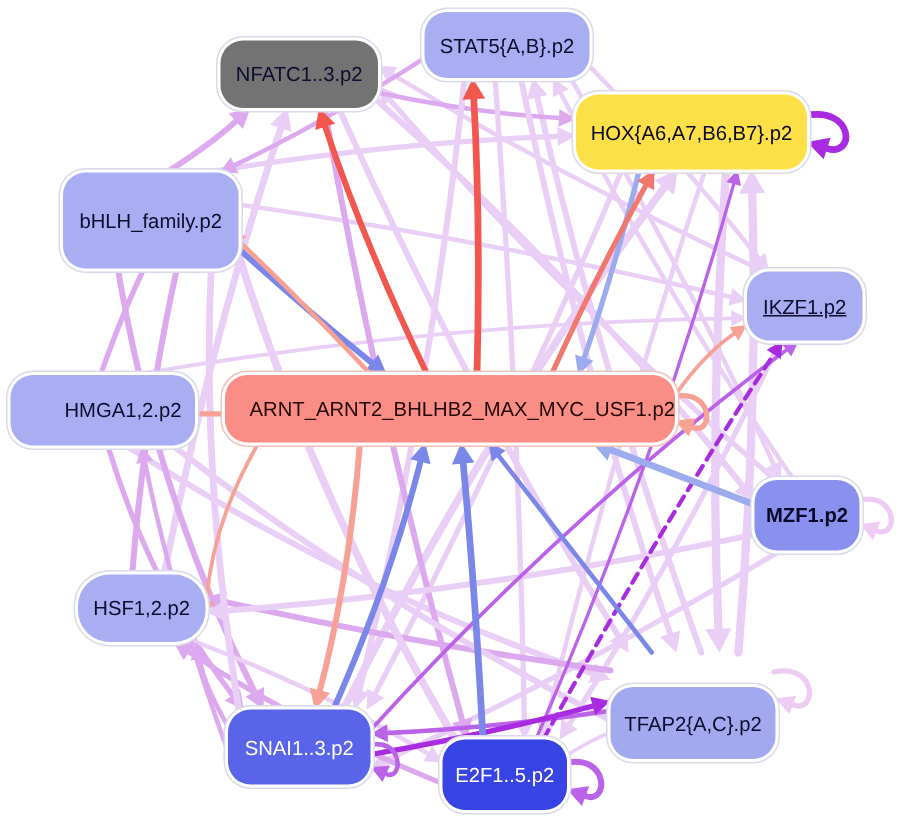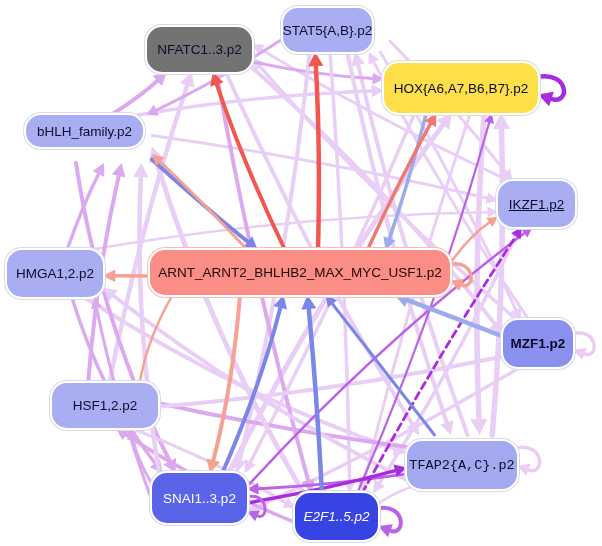--- a/index.html
+++ b/index.html
@@ -144,50 +144,50 @@
       <polygon points="573,349.5 586.7955660178399,347.89536351548935 582.1647358947554,359.93552183550884" fill="#EECBF2"></polygon>
       <path d="M572,333.5 C599,327.5 599,359.5 584.4801509562976,353.9154426754991" fill="none" stroke="#EECBF2" stroke-width="3.5" stroke-linecap="round"></path>
       <polygon points="517,465.6 530.7761339616635,463.8363013096617 526.2845277297766,475.9290873185876" fill="#EECBF2"></polygon>
       <path d="M516,448 C545,442 545,476 528.5303308457201,469.88269431412465" fill="none" stroke="#EECBF2" stroke-width="3.5" stroke-linecap="round"></path>
       <polygon points="247,511.4 259.8082212039073,510.55178446619976 255.0888766229204,521.3669491309614" fill="#BB63E8"></polygon>
       <path d="M246,497 C269,491 269,521 257.44854891341384,515.9593667985806" fill="none" stroke="#BB63E8" stroke-width="3" stroke-linecap="round"></path>
       <polygon points="378,526.1 392.8113192977543,524.1340852866995 387.93670788330354,537.2580390948362" fill="#BB63E8"></polygon>
       <path d="M377,508.5 C406,502.5 406,536.5 390.37401359052893,530.6960621907679" fill="none" stroke="#BB63E8" stroke-width="4" stroke-linecap="round"></path>
     </svg>
   <div id="nodes">
-      <div class="node" style="left: 283px; top: 8px; width: 89px; height: 44px; background: rgb(169, 173, 241); color: rgb(13, 13, 46);">
+      <div class="node" style="left: 283px; top: 8px; width: 110px; height: 44px; background: rgb(169, 173, 241); color: rgb(13, 13, 46);">
         <span>STAT5{A,B}.p2</span>
       </div>
       <div class="node" style="left: 147px; top: 27px; width: 105px; height: 45px; background: #737373; color: rgb(13, 13, 46);">
         <span>NFATC1..3.p2</span>
       </div>
       <div class="node" style="left: 384px; top: 63px; width: 154px; height: 50px; background: #fde047; color: rgb(10, 10, 40);">
         <span>HOX{A6,A7,B6,B7}.p2</span>
       </div>
-      <div class="node" style="left: 26px; top: 115px; width: 117px; height: 32px; background: rgb(169, 173, 241); color: rgb(13, 13, 46);">
+      <div class="node" style="left: 42px; top: 115px; width: 117px; height: 64px; background: rgb(169, 173, 241); color: rgb(13, 13, 46);">
         <span>bHLH_family.p2</span>
       </div>
       <div class="node" style="left: 498px; top: 181px; width: 77px; height: 46px; background: rgb(169, 173, 241); color: rgb(13, 13, 46); text-decoration: underline;">
         <span>IKZF1.p2</span>
       </div>
-      <div class="node" style="left: 7px; top: 250px; width: 96px; height: 47px; background: rgb(169, 173, 241); color: rgb(13, 13, 46);">
+      <div class="node" style="left: 7px; top: 250px; width: 96px; height: 47px; background: rgb(169, 173, 241); color: rgb(13, 13, 46); padding-left: 27px;">
         <span>HMGA1,2.p2</span>
       </div>
-      <div class="node hub" style="left: 150px; top: 250px; width: 300px; height: 45px; background: rgb(250, 142, 135); color: rgb(35, 8, 8);">
+      <div class="node hub" style="left: 150px; top: 250px; width: 300px; height: 45px; background: rgb(250, 142, 135); color: rgb(35, 8, 8); justify-content: flex-end;">
         <span>ARNT_ARNT2_BHLHB2_MAX_MYC_USF1.p2</span>
       </div>
       <div class="node" style="left: 503px; top: 320px; width: 70px; height: 47px; background: rgb(138, 144, 238); color: rgb(10, 10, 40); font-weight: bold;">
         <span>MZF1.p2</span>
       </div>
-      <div class="node" style="left: 52px; top: 383px; width: 106px; height: 45px; background: rgb(169, 173, 241); color: rgb(13, 13, 46);">
+      <div class="node" style="left: 52px; top: 383px; width: 85px; height: 45px; background: rgb(169, 173, 241); color: rgb(13, 13, 46); border-radius: 21px;">
         <span>HSF1,2.p2</span>
       </div>
-      <div class="node" style="left: 407px; top: 441px; width: 110px; height: 48px; background: rgb(163, 169, 239); color: rgb(13, 13, 46); font-family: Liberation Mono, monospace;">
+      <div class="node" style="left: 407px; top: 458px; width: 110px; height: 48px; background: rgb(163, 169, 239); color: rgb(13, 13, 46);">
         <span>TFAP2{A,C}.p2</span>
       </div>
       <div class="node" style="left: 152px; top: 473px; width: 95px; height: 50px; background: rgb(90, 100, 232); color: rgb(255, 255, 255);">
         <span>SNAI1..3.p2</span>
       </div>
-      <div class="node" style="left: 295px; top: 493px; width: 83px; height: 47px; background: rgb(55, 67, 227); color: rgb(255, 255, 255); font-style: italic;">
+      <div class="node" style="left: 295px; top: 493px; width: 83px; height: 47px; background: rgb(55, 67, 227); color: rgb(255, 255, 255);">
         <span>E2F1..5.p2</span>
       </div>
     </div>
 </div>
 
 </body></html>

